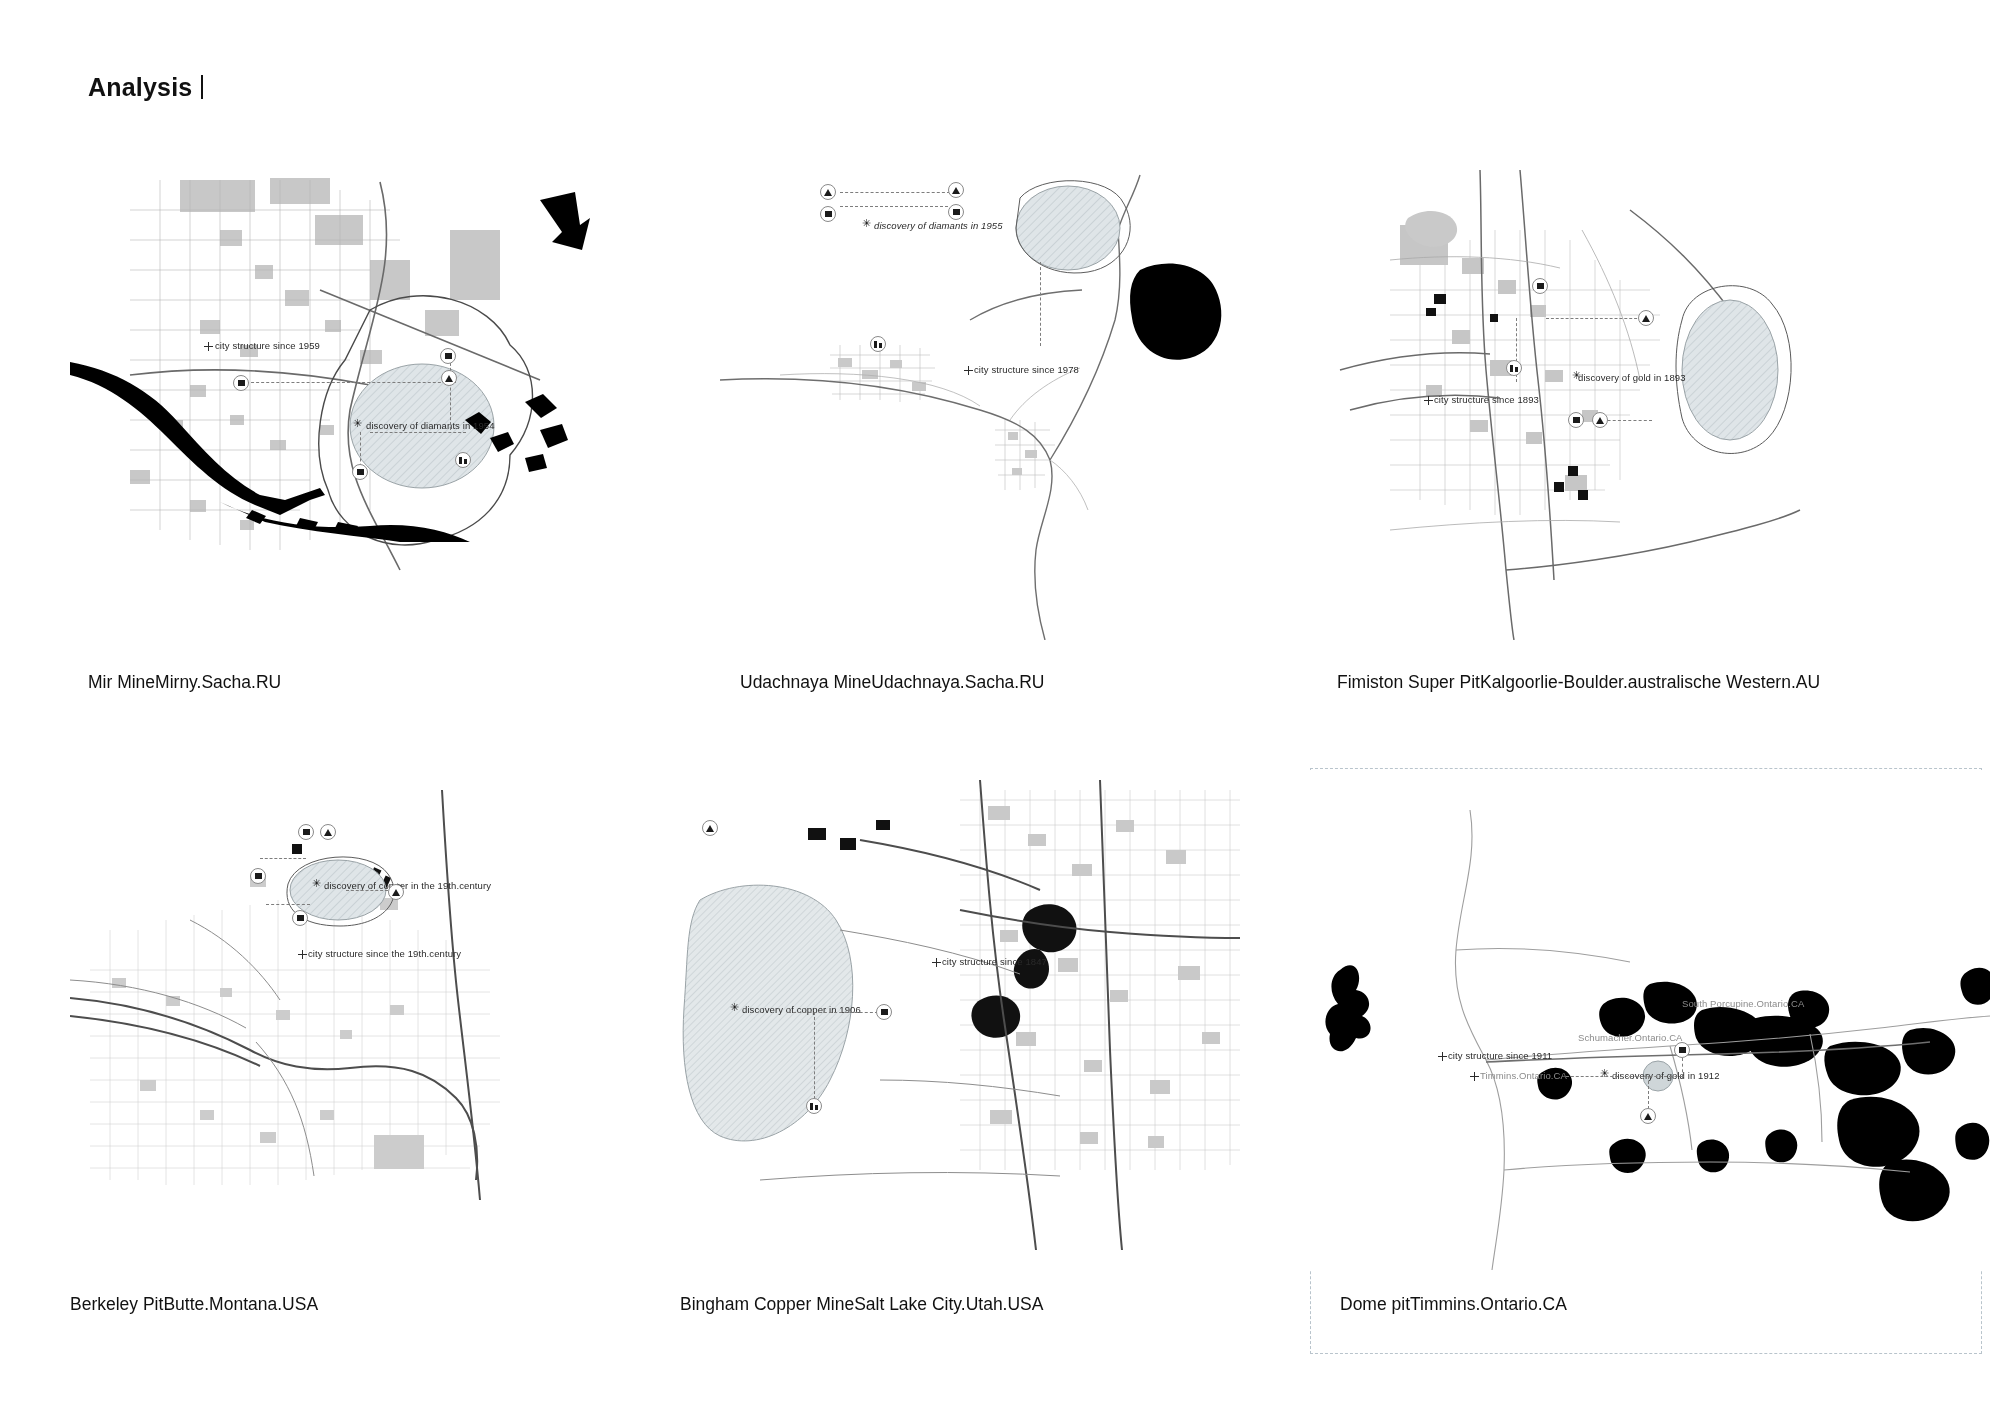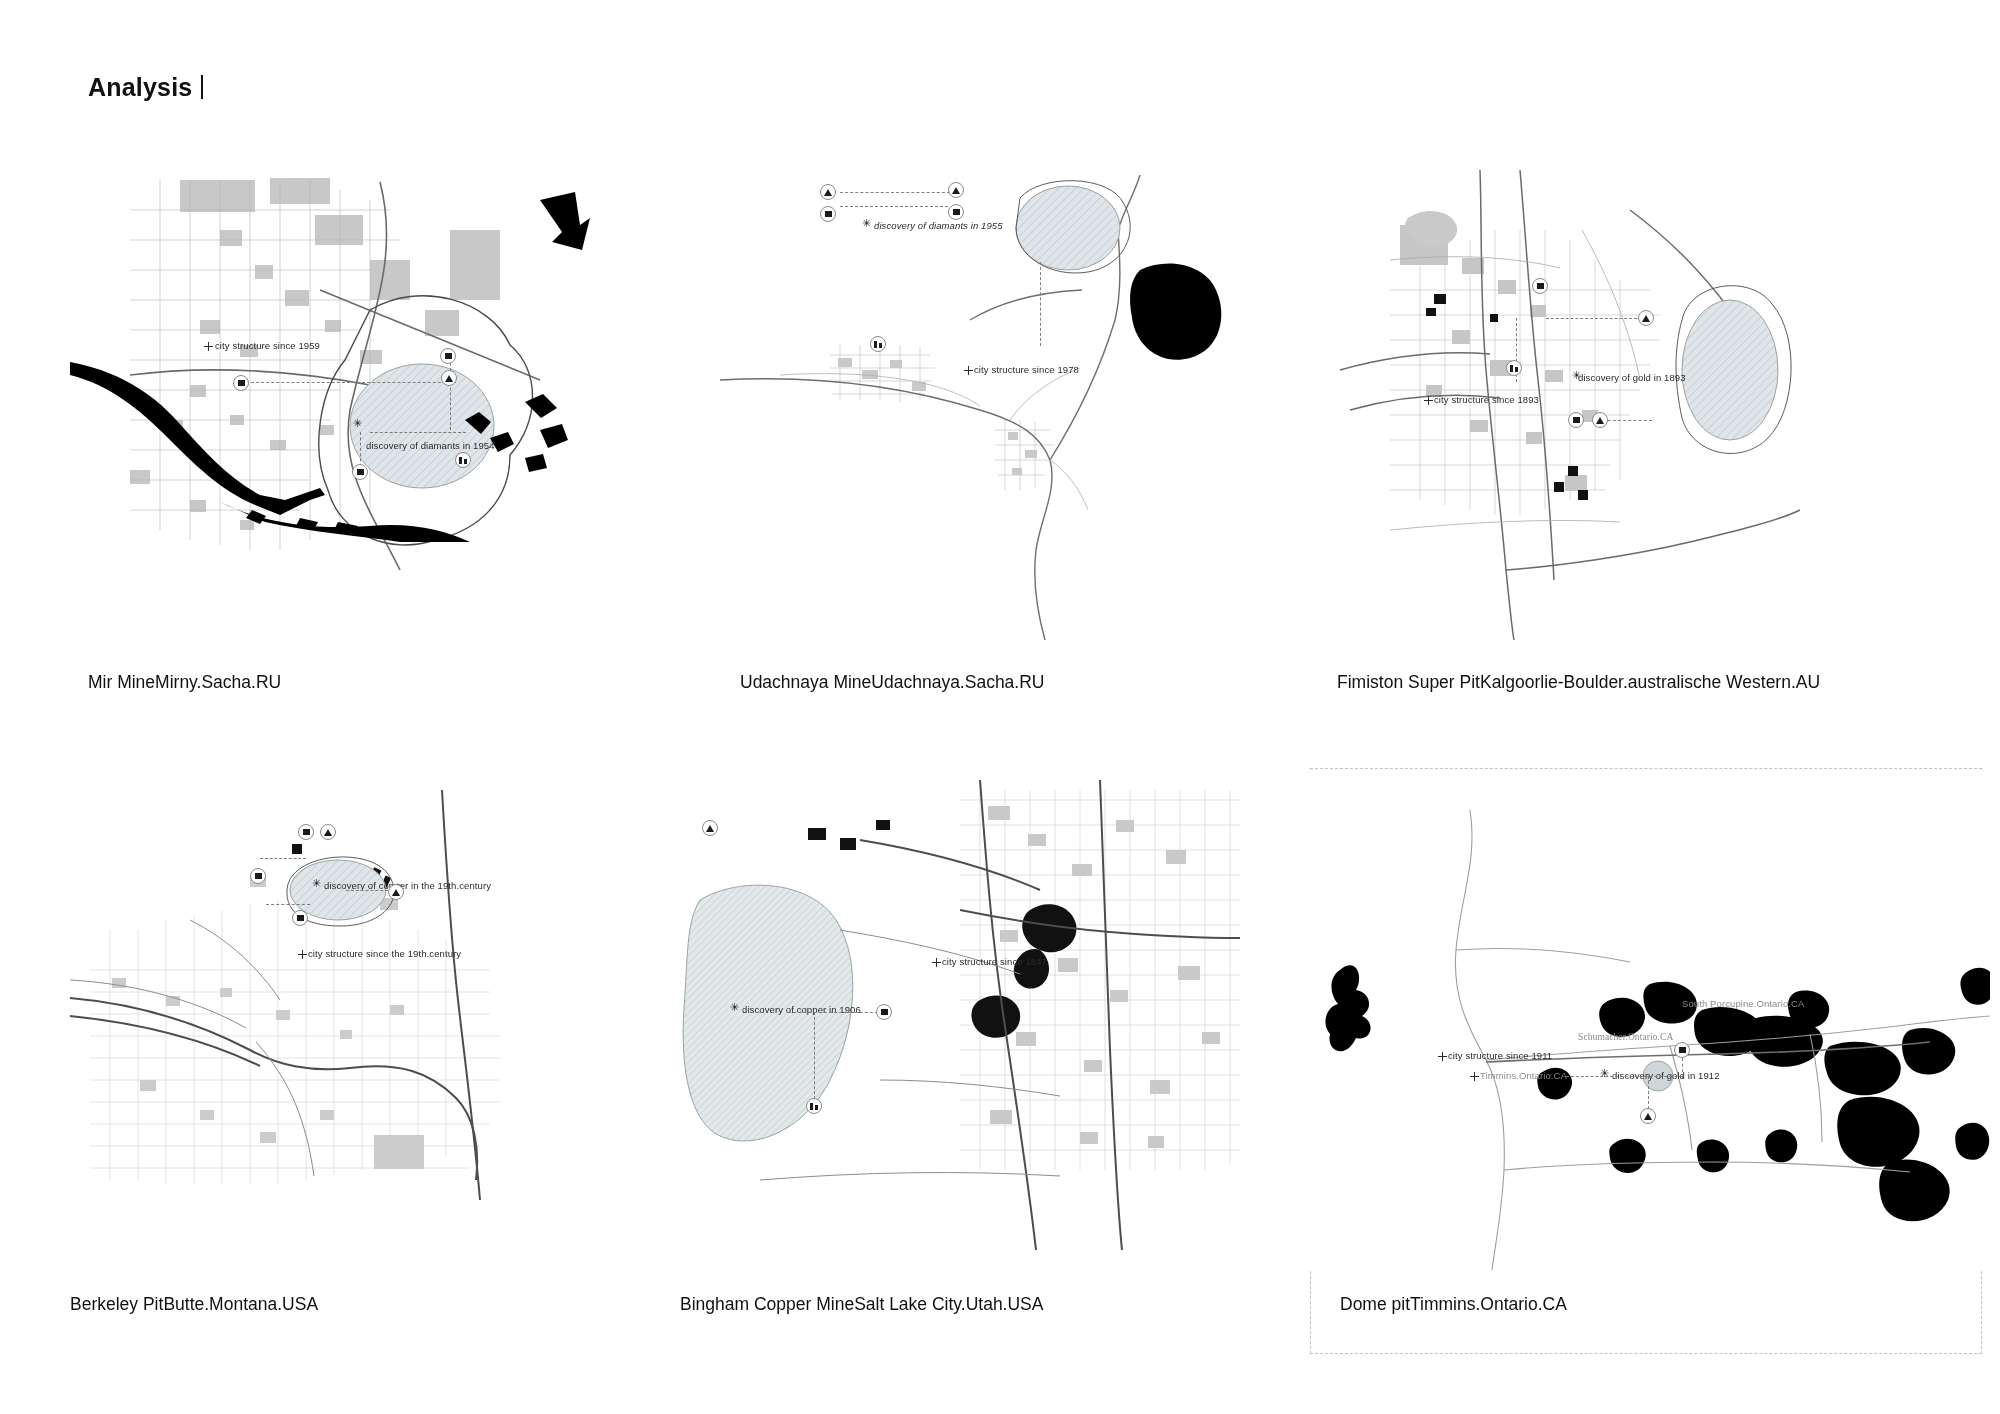--- a/index.html
+++ b/index.html
@@ -270,21 +270,21 @@
           <path d="M268 352 l20 4 l-4 8 l-20 -4z"></path>
         </g>
 
         <path d="M470 30 L505 22 L510 55 L520 48 L512 80 L482 72 L492 62 Z" fill="#000"></path>
       </svg>
 
       <div class="cross" style="left:134px; top:172px;"></div>
       <span class="anno" style="left:145px; top:170px;">city structure since 1959</span>
 
       <span class="star" style="left:283px; top:248px;">✳</span>
-      <span class="anno" style="left:296px; top:250px;margin-top:20px;">discovery of diamants in 1954</span>
+      <span class="anno" style="left:296px; top:250px;">discovery of diamants in 1954</span>
 
       <div class="dashline" style="left:176px; top:212px; width:210px;"></div>
       <div class="dashline" style="left:300px; top:262px; width:96px;"></div>
       <div class="dashline v" style="left:380px; top:188px; height:72px;"></div>
       <div class="dashline v" style="left:290px; top:262px; height:40px;"></div>
 
       <div class="pin" style="left:370px; top:178px;">
           <span class="sq"></span>
         </div>
       <div class="pin" style="left:371px; top:200px;">
@@ -630,21 +630,21 @@
       </svg>
 
       <span class="star" style="left:290px; top:298px;">✳</span>
       <span class="anno" style="left:302px; top:300px;">discovery of gold in 1912</span>
 
       <div class="cross" style="left:128px; top:282px;"></div>
       <span class="anno" style="left:138px; top:280px;">city structure since 1911</span>
 
       <div class="cross" style="left:160px; top:302px;"></div>
       <span class="anno gray" style="left:170px; top:300px;">Timmins.Ontario.CA</span>
-      <span class="anno gray" style="left:268px; top:262px;font-family:Liberation Serif, serif;">Schumacher.Ontario.CA</span>
+      <span class="anno gray" style="left:268px; top:262px;">Schumacher.Ontario.CA</span>
       <span class="anno gray" style="left:372px; top:228px;">South Porcupine.Ontario.CA</span>
 
       <div class="dashline" style="left:256px; top:306px; width:106px;"></div>
       <div class="dashline" style="left:360px; top:306px; width:12px;"></div>
       <div class="dashline v" style="left:372px; top:288px; height:20px;"></div>
       <div class="dashline v" style="left:338px; top:306px; height:38px;"></div>
 
       <div class="pin" style="left:364px; top:272px;">
           <span class="sq"></span>
         </div>

